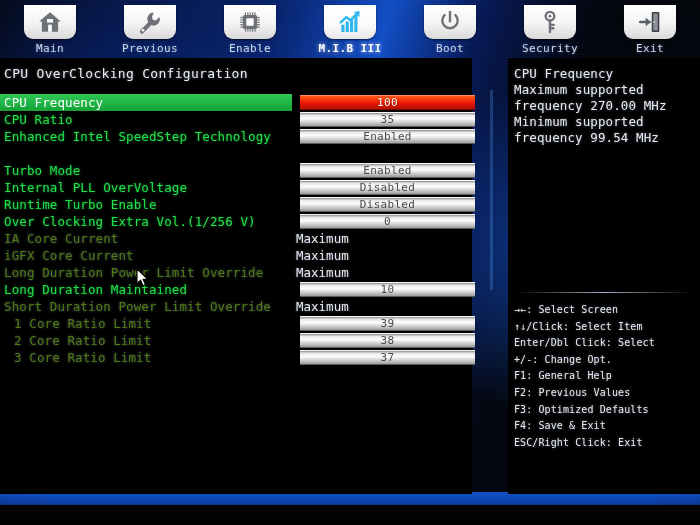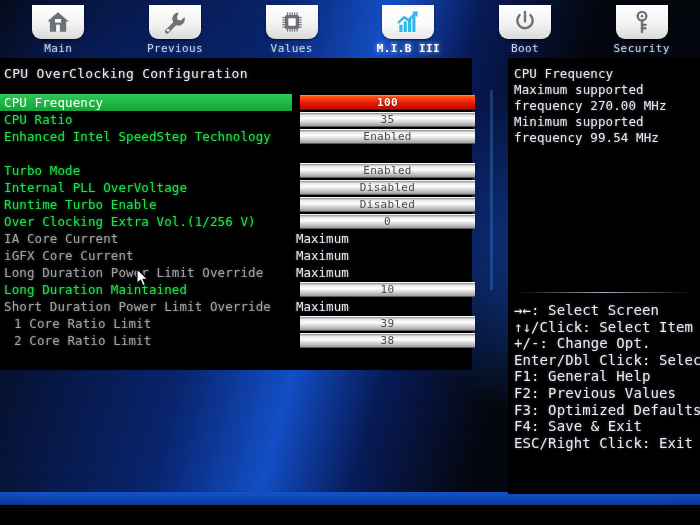--- a/index.html
+++ b/index.html
@@ -55,21 +55,21 @@
   .tab-ico svg { display:block; }
   .tab-label {
     margin-top:3px; font-size:11px; letter-spacing:.4px;
     color:#cfd6e2; text-shadow:0 0 3px rgba(120,170,255,.5);
   }
   .tab.active .tab-label { color:#ffffff; font-weight:bold; text-shadow:0 0 4px rgba(255,255,255,.7); }
   .tab.active .tab-ico { background:linear-gradient(180deg,#ffffff 0%,#fafafa 60%,#e6e6e6 100%); }
 
   
   #left-panel {
-    position:absolute; left:0; top:58px; width:472px; height:312px;
+    position:absolute; left:0; top:58px; width:472px; height:436px;
     background:#000; z-index:4;
   }
   #right-panel {
     position:absolute; left:508px; top:58px; width:192px; height:436px;
     background:#000; z-index:4;
   }
 
   .page-title {
     position:absolute; left:4px; top:8px;
     font-size:13px; color:#e8ecf2; letter-spacing:.3px;
@@ -78,21 +78,21 @@
 
   
   #rows { position:absolute; left:0; top:36px; width:472px; }
   .row { position:relative; height:17px; }
   .row.gap { height:17px; }
   .rlabel {
     position:absolute; left:4px; top:1px;
     font-size:12.5px; line-height:15px; letter-spacing:.1px; white-space:nowrap;
   }
   .rlabel.green { color:#22e04a; text-shadow:0 0 3px rgba(40,255,90,.45); }
-  .rlabel.white { color:#a3a3a3; text-shadow:0 0 3px rgba(200,215,255,.35); }
+  .rlabel.white { color:#4d7c0f; text-shadow:0 0 3px rgba(200,215,255,.35); }
   .rlabel.indent { left:14px; }
 
   .row.selected .rlabel {
     color:#ffffff; text-shadow:none;
   }
   .sel-bar {
     position:absolute; left:0; top:0; width:292px; height:17px;
     background:linear-gradient(180deg,#2fc755 0%,#1fb544 55%,#15a038 100%);
   }
 
@@ -100,41 +100,41 @@
   .vbox {
     position:absolute; left:300px; top:1px; width:175px; height:15px;
     background:linear-gradient(180deg,#8d8d8d 0%,#e8e8e8 18%,#fdfdfd 42%,#d2d2d2 70%,#9c9c9c 100%);
     border-top:1px solid #f6f6f6; border-bottom:1px solid #5c5c5c;
     display:flex; align-items:center; justify-content:center;
     font-size:11px; color:#4a4a4a; letter-spacing:.3px;
   }
   .vbox.hot {
     background:linear-gradient(180deg,#ff5a20 0%,#fb3a09 25%,#e21604 60%,#b70f02 100%);
     border-top:1px solid #ff8a55; border-bottom:1px solid #7a0a00;
-    color:#ffffff; font-weight:bold; text-shadow:0 0 2px rgba(0,0,0,.5);
+    color:#ffffff; font-weight:normal; text-shadow:0 0 2px rgba(0,0,0,.5);
   }
   .vtext {
     position:absolute; left:296px; top:1px;
     font-size:12.5px; line-height:15px; color:#e6eaf0;
     text-shadow:0 0 3px rgba(200,215,255,.35);
   }
 
   
   .help-block { position:absolute; left:6px; top:8px; width:184px; }
   .help-line {
     font-size:12.5px; line-height:16px; color:#e8ecf2; letter-spacing:.1px;
     text-shadow:0 0 3px rgba(200,215,255,.4); white-space:nowrap;
   }
   .help-divider {
     position:absolute; left:8px; top:234px; width:176px; height:1px;
     background:linear-gradient(90deg,rgba(160,175,200,0),rgba(190,205,230,.85),rgba(160,175,200,0));
   }
   .keys-block { position:absolute; left:6px; top:244px; width:186px; }
   .key-line {
-    font-size:14px; line-height:16.6px; color:#e8ecf2; letter-spacing:.1px;
+    font-size:10px; line-height:16.6px; color:#e8ecf2; letter-spacing:.1px;
     text-shadow:0 0 3px rgba(200,215,255,.4); white-space:nowrap;
   }
 
   
   #cursor { position:absolute; left:136px; top:268px; z-index:9; }
 </style>
 </head>
 <body>
 
 <div id="screen">
@@ -193,21 +193,21 @@
             <rect x="13.9" y="3.1" width="1.1" height="2.4" fill="#6e7278"></rect>
             <rect x="13.9" y="18.5" width="1.1" height="2.4" fill="#6e7278"></rect>
             <rect x="3.1" y="13.9" width="2.4" height="1.1" fill="#6e7278"></rect>
             <rect x="18.5" y="13.9" width="2.4" height="1.1" fill="#6e7278"></rect>
             <rect x="16.1" y="3.1" width="1.1" height="2.4" fill="#6e7278"></rect>
             <rect x="16.1" y="18.5" width="1.1" height="2.4" fill="#6e7278"></rect>
             <rect x="3.1" y="16.1" width="2.4" height="1.1" fill="#6e7278"></rect>
             <rect x="18.5" y="16.1" width="2.4" height="1.1" fill="#6e7278"></rect>
           </svg>
         </div>
-        <div class="tab-label">Values</div>
+        <div class="tab-label">Enable</div>
       </div>
       <div class="tab active">
         <div class="tab-ico">
           <svg width="26" height="26" viewBox="0 0 24 24">
             <rect x="4" y="14.6" width="2.9" height="6.6" fill="#2fb7ef" rx="0.5"></rect>
             <rect x="8" y="11.6" width="2.9" height="9.6" fill="#2fb7ef" rx="0.5"></rect>
             <rect x="12" y="9" width="2.9" height="12.2" fill="#2fb7ef" rx="0.5"></rect>
             <rect x="16" y="5.4" width="2.9" height="15.8" fill="#2fb7ef" rx="0.5"></rect>
             <path d="M3.4 12.4 L8.6 7.6 L12.4 10.4 L19.6 3.2" fill="none" stroke="#2fb7ef" stroke-width="2.2" stroke-linecap="round" stroke-linejoin="round"></path>
             <path d="M15.6 2.6 L20.8 2.4 L20.6 7.6 Z" fill="#2fb7ef"></path>
@@ -228,20 +228,32 @@
         <div class="tab-ico">
           <svg width="26" height="26" viewBox="0 0 24 24">
             <circle cx="12" cy="6.6" r="4" fill="none" stroke="#6e7278" stroke-width="2.2"></circle>
             <circle cx="12" cy="6.6" r="1.25" fill="#6e7278"></circle>
             <path d="M12 10.6 L12 21.2" fill="none" stroke="#6e7278" stroke-width="2.2" stroke-linecap="round" stroke-linejoin="round"></path>
             <path d="M12 14.6 L15.4 14.6" fill="none" stroke="#6e7278" stroke-width="2.2" stroke-linecap="round" stroke-linejoin="round"></path>
             <path d="M12 17.8 L15.0 17.8" fill="none" stroke="#6e7278" stroke-width="2.2" stroke-linecap="round" stroke-linejoin="round"></path>
           </svg>
         </div>
         <div class="tab-label">Security</div>
+      </div>
+      <div class="tab">
+        <div class="tab-ico">
+          <svg width="26" height="26" viewBox="0 0 24 24">
+            <rect x="13.6" y="2.8" width="7" height="18.4" fill="#3c4046" rx="0.8"></rect>
+            <rect x="15" y="4.2" width="4.2" height="15.6" fill="#8c9098" rx="0.6"></rect>
+            <circle cx="15.9" cy="12" r="0.8" fill="#e8e8e8"></circle>
+            <path d="M3.0 12 L11.6 12" fill="none" stroke="#5b6067" stroke-width="2.4" stroke-linecap="round" stroke-linejoin="round"></path>
+            <path d="M8.0 7.8 L12.6 12 L8.0 16.2 Z" fill="#5b6067"></path>
+          </svg>
+        </div>
+        <div class="tab-label">Exit</div>
       </div>
     </div>
 
   <div id="left-panel">
     <div class="page-title">CPU OverClocking Configuration</div>
     <div id="rows">
         <div class="row selected">
           <div class="sel-bar"></div>
           <div class="rlabel green">CPU Frequency</div>
           <div class="vbox hot">100</div>
@@ -292,37 +304,41 @@
           <div class="vtext">Maximum</div>
         </div>
         <div class="row">
           <div class="rlabel white indent">1 Core Ratio Limit</div>
           <div class="vbox">39</div>
         </div>
         <div class="row">
           <div class="rlabel white indent">2 Core Ratio Limit</div>
           <div class="vbox">38</div>
         </div>
+        <div class="row">
+          <div class="rlabel white indent">3 Core Ratio Limit</div>
+          <div class="vbox">37</div>
+        </div>
       </div>
   </div>
 
   <div id="right-panel">
     <div class="help-block" id="help-block">
         <div class="help-line">CPU Frequency</div>
         <div class="help-line">Maximum supported</div>
         <div class="help-line">frequency 270.00 MHz</div>
         <div class="help-line">Minimum supported</div>
         <div class="help-line">frequency 99.54 MHz</div>
       </div>
     <div class="help-divider"></div>
     <div class="keys-block" id="keys-block">
         <div class="key-line">→←: Select Screen</div>
         <div class="key-line">↑↓/Click: Select Item</div>
+        <div class="key-line">Enter/Dbl Click: Select</div>
         <div class="key-line">+/-: Change Opt.</div>
-        <div class="key-line">Enter/Dbl Click: Select</div>
         <div class="key-line">F1: General Help</div>
         <div class="key-line">F2: Previous Values</div>
         <div class="key-line">F3: Optimized Defaults</div>
         <div class="key-line">F4: Save &amp; Exit</div>
         <div class="key-line">ESC/Right Click: Exit</div>
       </div>
   </div>
 
   <svg id="cursor" width="13" height="19" viewBox="0 0 13 19" style="left: 136px; top: 268px;">
     <path d="M1 1 L1 15.5 L4.6 12.2 L7 17.8 L9.4 16.7 L7.1 11.3 L11.6 11.0 Z" fill="#ffffff" stroke="#000000" stroke-width="1.1" stroke-linejoin="round"></path>

